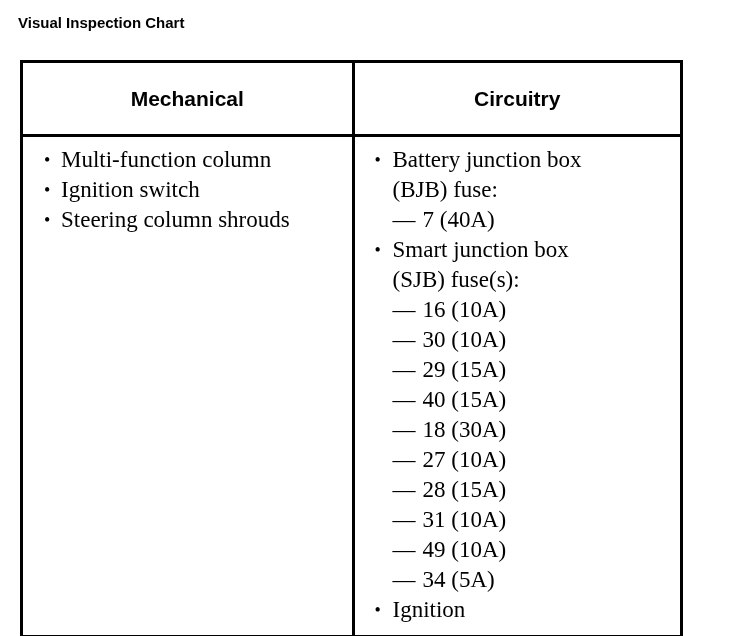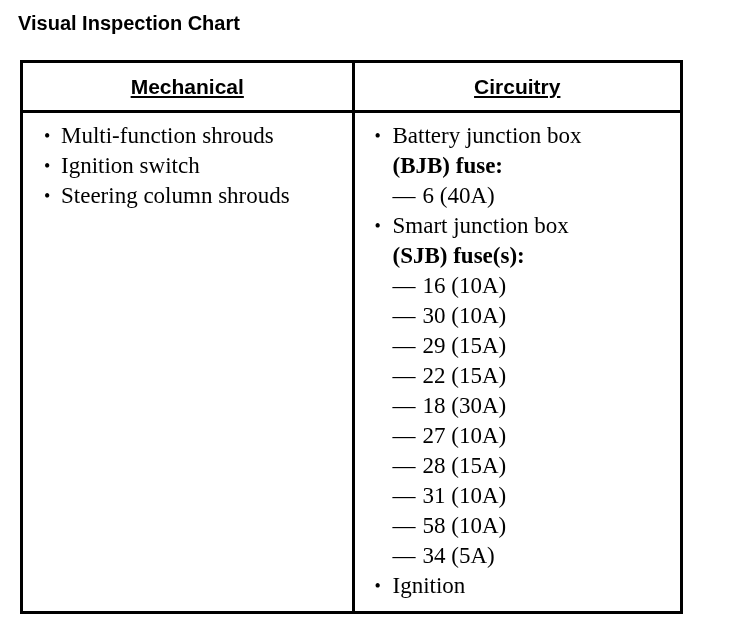--- a/index.html
+++ b/index.html
@@ -16,21 +16,21 @@
     color: #000000;
     overflow: hidden;
   }
 
   #page-title {
     position: absolute;
     left: 18px;
     top: 9px;
     font-family: "Liberation Sans", "DejaVu Sans", sans-serif;
     font-weight: bold;
-    font-size: 20px;
+    font-size: 15px;
     line-height: 28px;
     letter-spacing: 0px;
     color: #000000;
     white-space: nowrap;
   }
 
   #chart-table {
     position: absolute;
     left: 20px;
     top: 60px;
@@ -45,28 +45,27 @@
     width: 100%;
     table-layout: fixed;
   }
   #chart-table col.col-mech { width: 330px; }
   #chart-table col.col-elec { width: 327px; }
 
   th.header-cell {
     border: 0;
     border-bottom: 3px solid #000000;
     height: 39px;
-    padding: 4px;
+    padding: 16px;
     vertical-align: middle;
     font-family: "Liberation Sans", "DejaVu Sans", sans-serif;
     font-weight: bold;
     font-size: 21px;
     line-height: 24px;
     color: #000000;
-    text-decoration: underline;
   }
   th.header-cell.divider,
   td.body-cell.divider {
     border-right: 3px solid #000000;
   }
 
   td.body-cell {
     padding: 0;
     vertical-align: top;
     border: 0;
@@ -105,21 +104,21 @@
     line-height: 30px;
     letter-spacing: -1px;
   }
   .cell-list li.cont-item {
     padding-left: 28px;
   }
   .mech-list { padding-left: 10px; }
   .elec-list { padding-left: 8px; }
   .elec-list li.bullet-item { padding-left: 30px; }
   .elec-list li.bullet-item .marker { left: 12px; }
-  .elec-list li.cont-item { padding-left: 30px; font-weight: bold; }
+  .elec-list li.cont-item { padding-left: 30px; }
   .elec-list li.dash-item { padding-left: 60px; }
   .elec-list li.dash-item .marker { left: 30px; }
 
   .item-text { display: inline; }
 </style>
 </head>
 <body>
 
 <div id="page-title">Visual Inspection Chart</div>
 
@@ -132,41 +131,41 @@
     <thead>
       <tr>
         <th class="header-cell divider">Mechanical</th>
         <th class="header-cell">Circuitry</th>
       </tr>
     </thead>
     <tbody>
       <tr>
         <td class="body-cell divider">
           <ul class="cell-list mech-list">
-              <li class="bullet-item"><span class="marker">•</span><span class="item-text">Multi-function shrouds</span></li>
+              <li class="bullet-item"><span class="marker">•</span><span class="item-text">Multi-function column</span></li>
               <li class="bullet-item"><span class="marker">•</span><span class="item-text">Ignition switch</span></li>
               <li class="bullet-item"><span class="marker">•</span><span class="item-text">Steering column shrouds</span></li>
             </ul>
         </td>
         <td class="body-cell">
           <ul class="cell-list elec-list">
               <li class="bullet-item"><span class="marker">•</span><span class="item-text">Battery junction box</span></li>
               <li class="cont-item"><span class="item-text">(BJB) fuse:</span></li>
-              <li class="dash-item"><span class="marker">—</span><span class="item-text">6 (40A)</span></li>
+              <li class="dash-item"><span class="marker">—</span><span class="item-text">7 (40A)</span></li>
               <li class="bullet-item"><span class="marker">•</span><span class="item-text">Smart junction box</span></li>
               <li class="cont-item"><span class="item-text">(SJB) fuse(s):</span></li>
               <li class="dash-item"><span class="marker">—</span><span class="item-text">16 (10A)</span></li>
               <li class="dash-item"><span class="marker">—</span><span class="item-text">30 (10A)</span></li>
               <li class="dash-item"><span class="marker">—</span><span class="item-text">29 (15A)</span></li>
-              <li class="dash-item"><span class="marker">—</span><span class="item-text">22 (15A)</span></li>
+              <li class="dash-item"><span class="marker">—</span><span class="item-text">40 (15A)</span></li>
               <li class="dash-item"><span class="marker">—</span><span class="item-text">18 (30A)</span></li>
               <li class="dash-item"><span class="marker">—</span><span class="item-text">27 (10A)</span></li>
               <li class="dash-item"><span class="marker">—</span><span class="item-text">28 (15A)</span></li>
               <li class="dash-item"><span class="marker">—</span><span class="item-text">31 (10A)</span></li>
-              <li class="dash-item"><span class="marker">—</span><span class="item-text">58 (10A)</span></li>
+              <li class="dash-item"><span class="marker">—</span><span class="item-text">49 (10A)</span></li>
               <li class="dash-item"><span class="marker">—</span><span class="item-text">34 (5A)</span></li>
               <li class="bullet-item"><span class="marker">•</span><span class="item-text">Ignition</span></li>
             </ul>
         </td>
       </tr>
     </tbody>
   </table>
 </div>
 
 </body></html>

